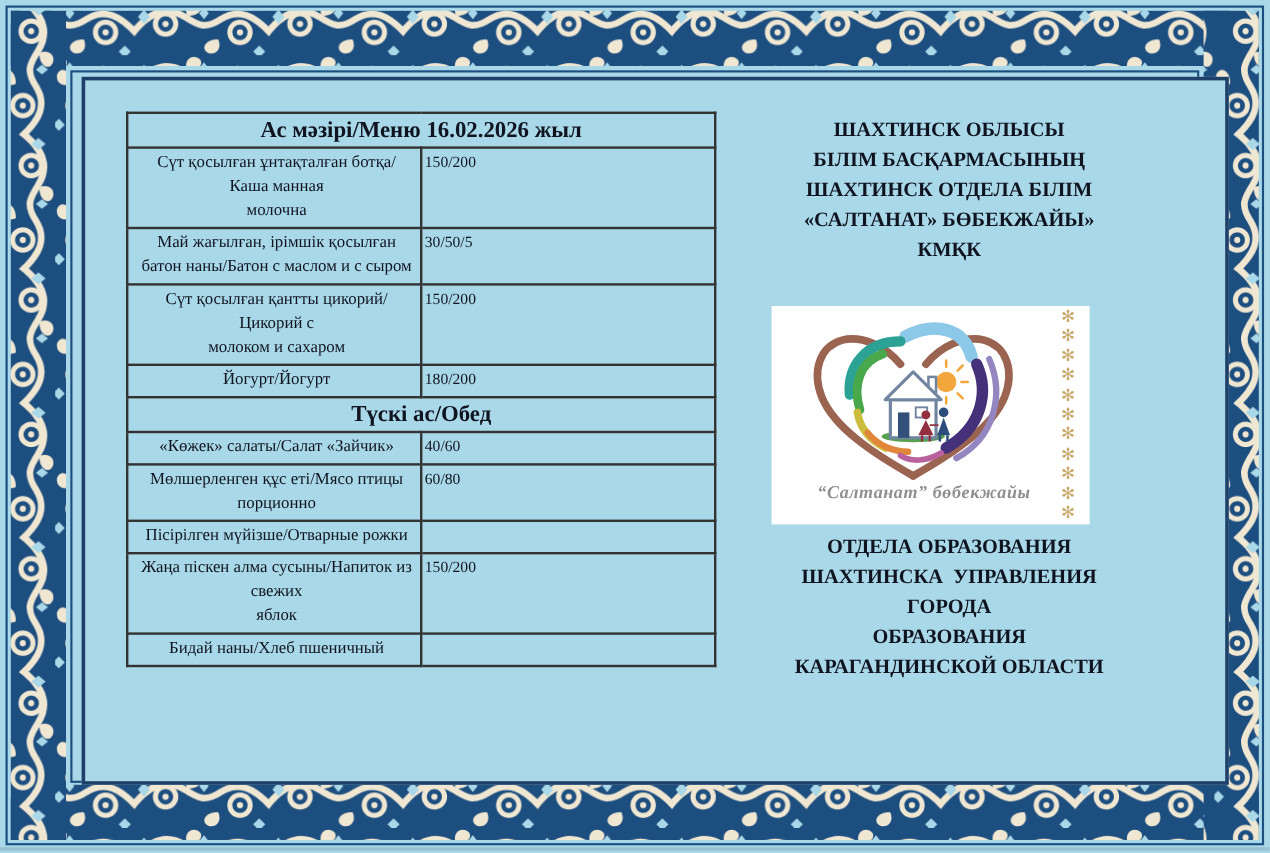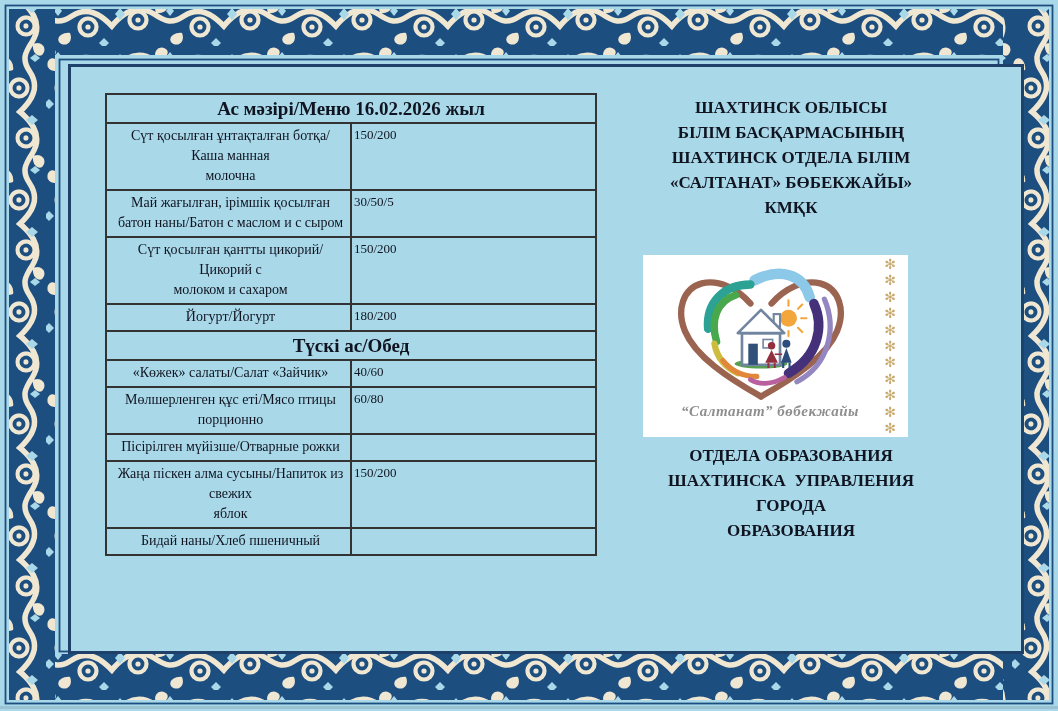--- a/index.html
+++ b/index.html
@@ -239,15 +239,16 @@
         <span>✻</span>
         <span>✻</span>
       </div>
   </div>
 
   <div id="org-bottom" class="org-block">
       <div class="org-line">ОТДЕЛА ОБРАЗОВАНИЯ</div>
       <div class="org-line">ШАХТИНСКА  УПРАВЛЕНИЯ</div>
       <div class="org-line">ГОРОДА</div>
       <div class="org-line">ОБРАЗОВАНИЯ</div>
+      <div class="org-line">КАРАГАНДИНСКОЙ ОБЛАСТИ</div>
     </div>
 
 </div>
 
 </body></html>

